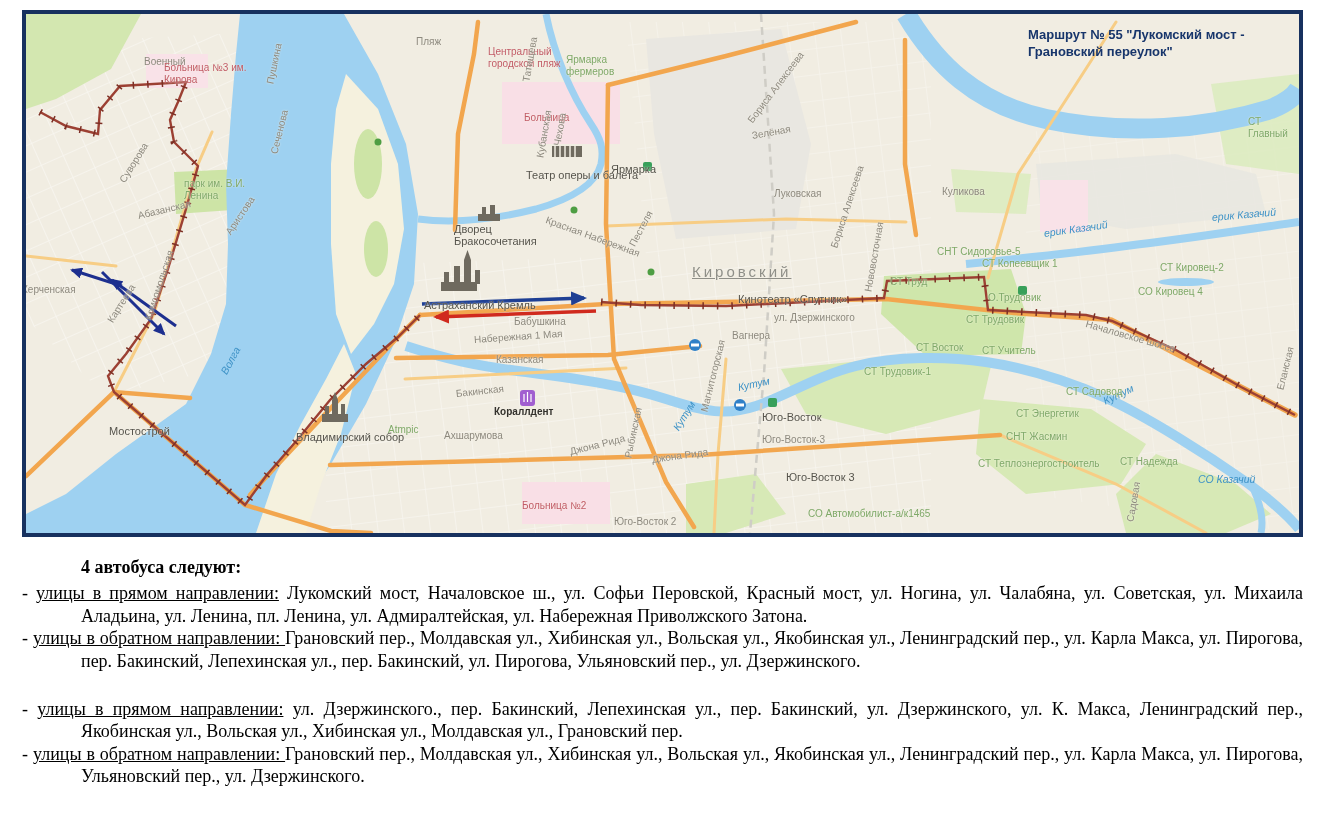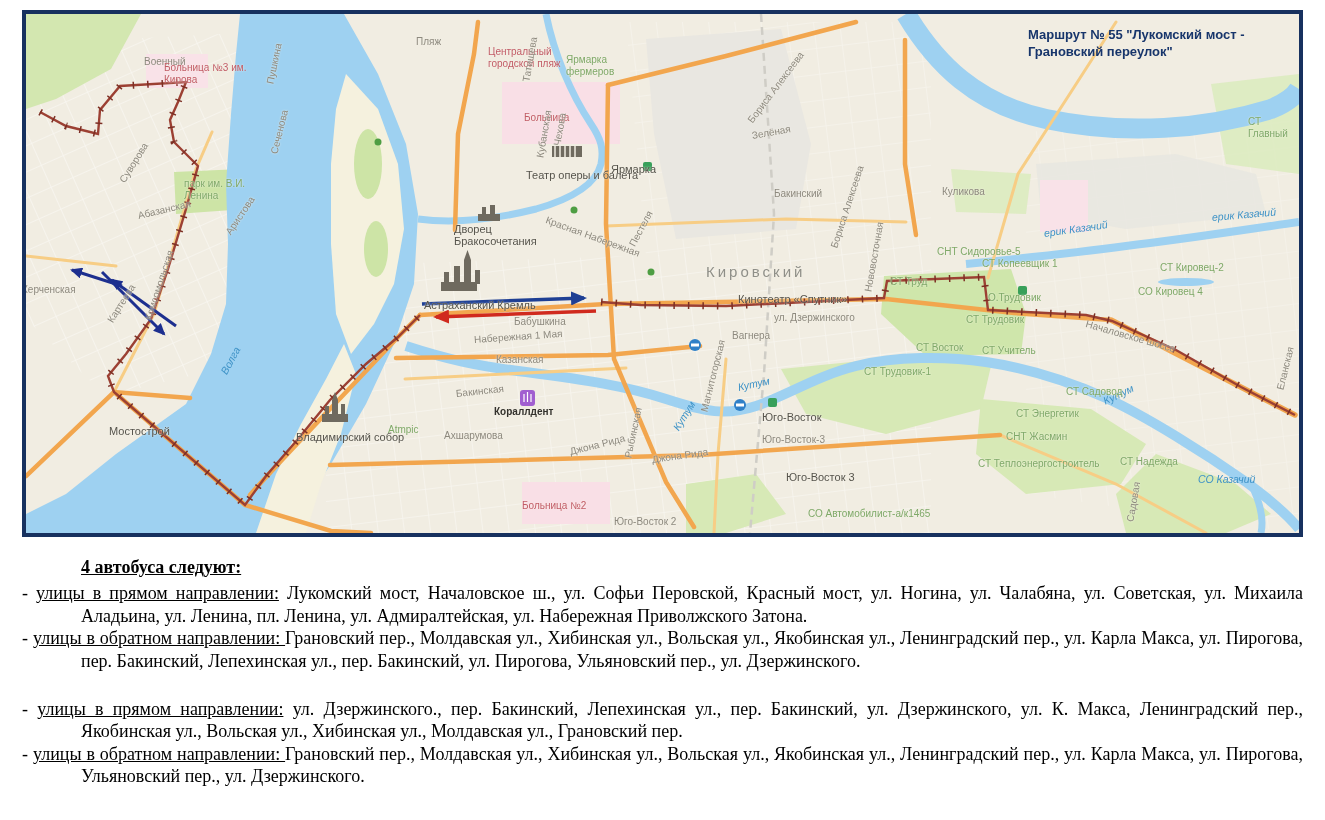--- a/index.html
+++ b/index.html
@@ -22,21 +22,21 @@
   .dist{color:#8f8f88;font-size:15px;letter-spacing:3px;}
   .poi{color:#33312c;font-size:10px;font-weight:bold;}
   .map-title{
     position:absolute;left:1002px;top:12px;width:250px;
     font:bold 13px/17px "Liberation Sans",sans-serif;color:#17356b;white-space:pre-line;
   }
 
   
   .text-block{position:absolute;left:22px;top:556px;width:1281px;color:#000;
     font:18px/22.4px "Liberation Serif",serif;}
-  .sec-heading{font-size:18px;font-weight:bold;margin:0 0 4px 59px;text-decoration:underline;}
+  .sec-heading{font-size:18px;font-weight:bold;margin:0 0 4px 59px;}
   .route-item{margin:0;text-align:justify;padding-left:59px;text-indent:-59px;}
   .route-section.second{margin-top:26px;}
   .lead{text-decoration:underline;}
 </style>
 </head>
 <body>
 
 <div class="map-frame">
   <div class="map-inner">
     <svg class="map-svg" viewBox="0 0 1273 519" preserveAspectRatio="none">
@@ -213,22 +213,22 @@
         <div class="ml st2" style="left: 500px; top: 156px;">Театр оперы и балета</div>
         <div class="ml red" style="left: 498px; top: 98px;">Больница</div>
         <div class="ml grn" style="left: 540px; top: 40px;">Ярмарка
 фермеров</div>
         <div class="ml st2" style="left: 585px; top: 150px;">Ярмарка</div>
         <div class="ml st" style="left: 726px; top: 116px; transform: rotate(-10deg);">Зелёная</div>
         <div class="ml st" style="left: 724px; top: 102px; transform: rotate(-53deg);">Бориса Алексеева</div>
         <div class="ml st" style="left: 514px; top: 138px; transform: rotate(-80deg);">Кубанская</div>
         <div class="ml st" style="left: 531px; top: 126px; transform: rotate(-80deg);">Чехова</div>
         <div class="ml st" style="left: 916px; top: 172px;">Куликова</div>
-        <div class="ml st" style="left: 748px; top: 174px;">Бакинский</div>
-        <div class="ml dist" style="left: 680px; top: 252px;">Кировский</div>
+        <div class="ml st" style="left: 748px; top: 174px;">Луковская</div>
+        <div class="ml dist" style="left: 666px; top: 252px; text-decoration: underline;">Кировский</div>
         <div class="ml st2" style="left: 712px; top: 280px;">Кинотеатр «Спутник»</div>
         <div class="ml st" style="left: 706px; top: 316px;">Вагнера</div>
         <div class="ml st" style="left: 678px; top: 392px; transform: rotate(-76deg);">Магнитогорская</div>
         <div class="ml wt" style="left: 712px; top: 368px; transform: rotate(-12deg);">Кутум</div>
         <div class="ml wt" style="left: 1078px; top: 382px; transform: rotate(-25deg);">Кутум</div>
         <div class="ml wt" style="left: 650px; top: 410px; transform: rotate(-58deg);">Кутум</div>
         <div class="ml st2" style="left: 736px; top: 398px;">Юго-Восток</div>
         <div class="ml st" style="left: 736px; top: 420px;">Юго-Восток-3</div>
         <div class="ml st2" style="left: 760px; top: 458px;">Юго-Восток 3</div>
         <div class="ml st" style="left: 588px; top: 502px;">Юго-Восток 2</div>

